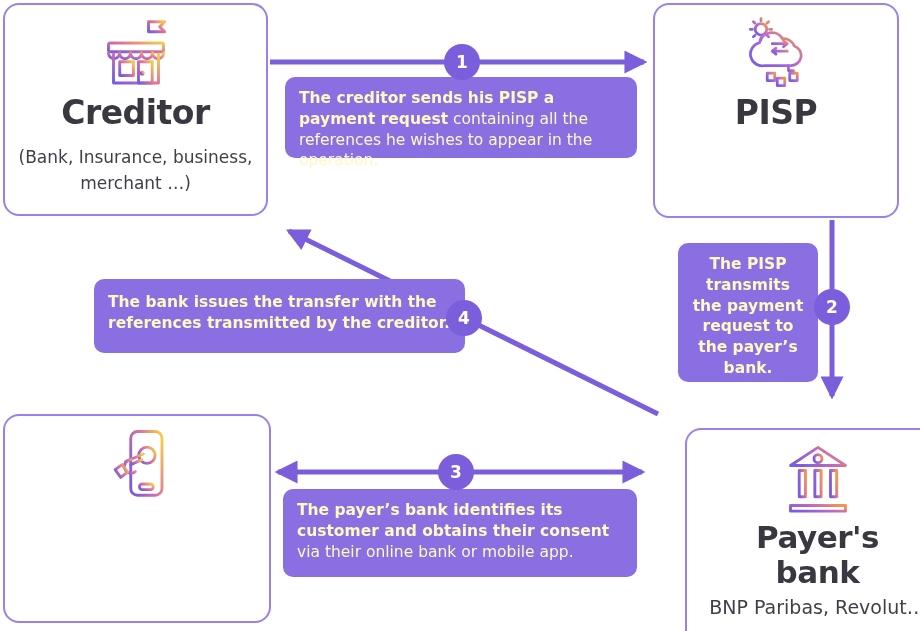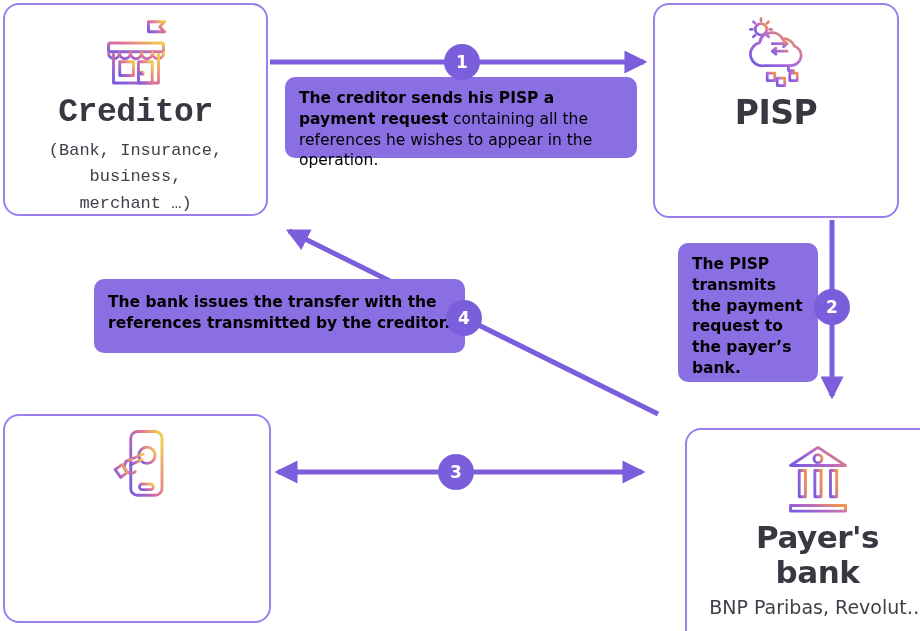--- a/index.html
+++ b/index.html
@@ -12,39 +12,39 @@
     position:absolute;background:#ffffff;border:2px solid #9b80ec;border-radius:16px;
     box-sizing:border-box;display:flex;flex-direction:column;align-items:center;
     text-align:center;z-index:2;
   }
   .card .icon{margin-top:8px;line-height:0;}
   .card .title{
     font-weight:bold;color:#3a3741;font-size:33px;line-height:1.12;margin-top:2px;
     white-space:pre-line;letter-spacing:-0.5px;
   }
   .card .subtitle{
-    color:#413e48;font-size:17px;line-height:1.55;margin-top:6px;white-space:pre-line;
+    color:#413e48;font-size:17px;line-height:1.55;margin-top:12px;white-space:pre-line;
   }
-  #card-creditor{left:3px;top:3px;width:265px;height:213px;font-family:Liberation Mono, monospace;}
+  #card-creditor{left:3px;top:3px;width:265px;height:213px;}
   #card-pisp{left:653px;top:3px;width:246px;height:215px;}
   #card-payer{left:3px;top:414px;width:268px;height:209px;}
   #card-payers-bank{left:653px;top:428px;width:265px;height:220px;margin-left:32px;}
   #card-payers-bank .title{font-size:31px;}
   #card-payers-bank .subtitle{font-size:19px;margin-top:4px;}
   
   .arrows{position:absolute;left:0;top:0;z-index:1;}
   .arrows line{stroke:#7a5edb;stroke-width:5;}
   
   .note{
-    position:absolute;background:#8a6fe2;border-radius:10px;color:#000000;
+    position:absolute;background:#8a6fe2;border-radius:10px;color:#fef9c3;
     box-sizing:border-box;padding:11px 14px;font-size:15.5px;line-height:1.34;z-index:3;
   }
   .note b{font-weight:bold;}
   #note-1{left:285px;top:77px;width:352px;height:81px;}
-  #note-2{left:678px;top:243px;width:140px;height:139px;font-weight:bold;}
+  #note-2{left:678px;top:243px;width:140px;height:139px;font-weight:bold;text-align:center;}
   #note-3{left:283px;top:489px;width:354px;height:88px;}
   #note-4{left:94px;top:279px;width:371px;height:74px;font-weight:bold;padding-top:13px;}
   
   .step-circle{
     position:absolute;width:36px;height:36px;border-radius:50%;background:#7a5edb;
     color:#ffffff;font-weight:bold;font-size:17px;display:flex;align-items:center;
     justify-content:center;z-index:4;
   }
   #circle-1{left:444px;top:44px;}
   #circle-2{left:814px;top:289px;}
@@ -172,20 +172,23 @@
 bank</div>
     <div class="subtitle">BNP Paribas, Revolut…</div>
   </div>
 
   <div class="note" id="note-1">
     <b>The creditor sends his PISP a payment request</b><span> containing all the references he wishes to appear in the operation.</span>
   </div>
   <div class="note" id="note-2">
     <b>The PISP transmits the payment request to the payer’s bank.</b><span></span>
   </div>
+  <div class="note" id="note-3">
+    <b>The payer’s bank identifies its customer and obtains their consent</b><span> via their online bank or mobile app.</span>
+  </div>
   <div class="note" id="note-4">
     <b>The bank issues the transfer with the references transmitted by the creditor.</b><span></span>
   </div>
 
   <div class="step-circle" id="circle-1">1</div>
   <div class="step-circle" id="circle-2">2</div>
   <div class="step-circle" id="circle-3">3</div>
   <div class="step-circle" id="circle-4">4</div>
 
 </div>

